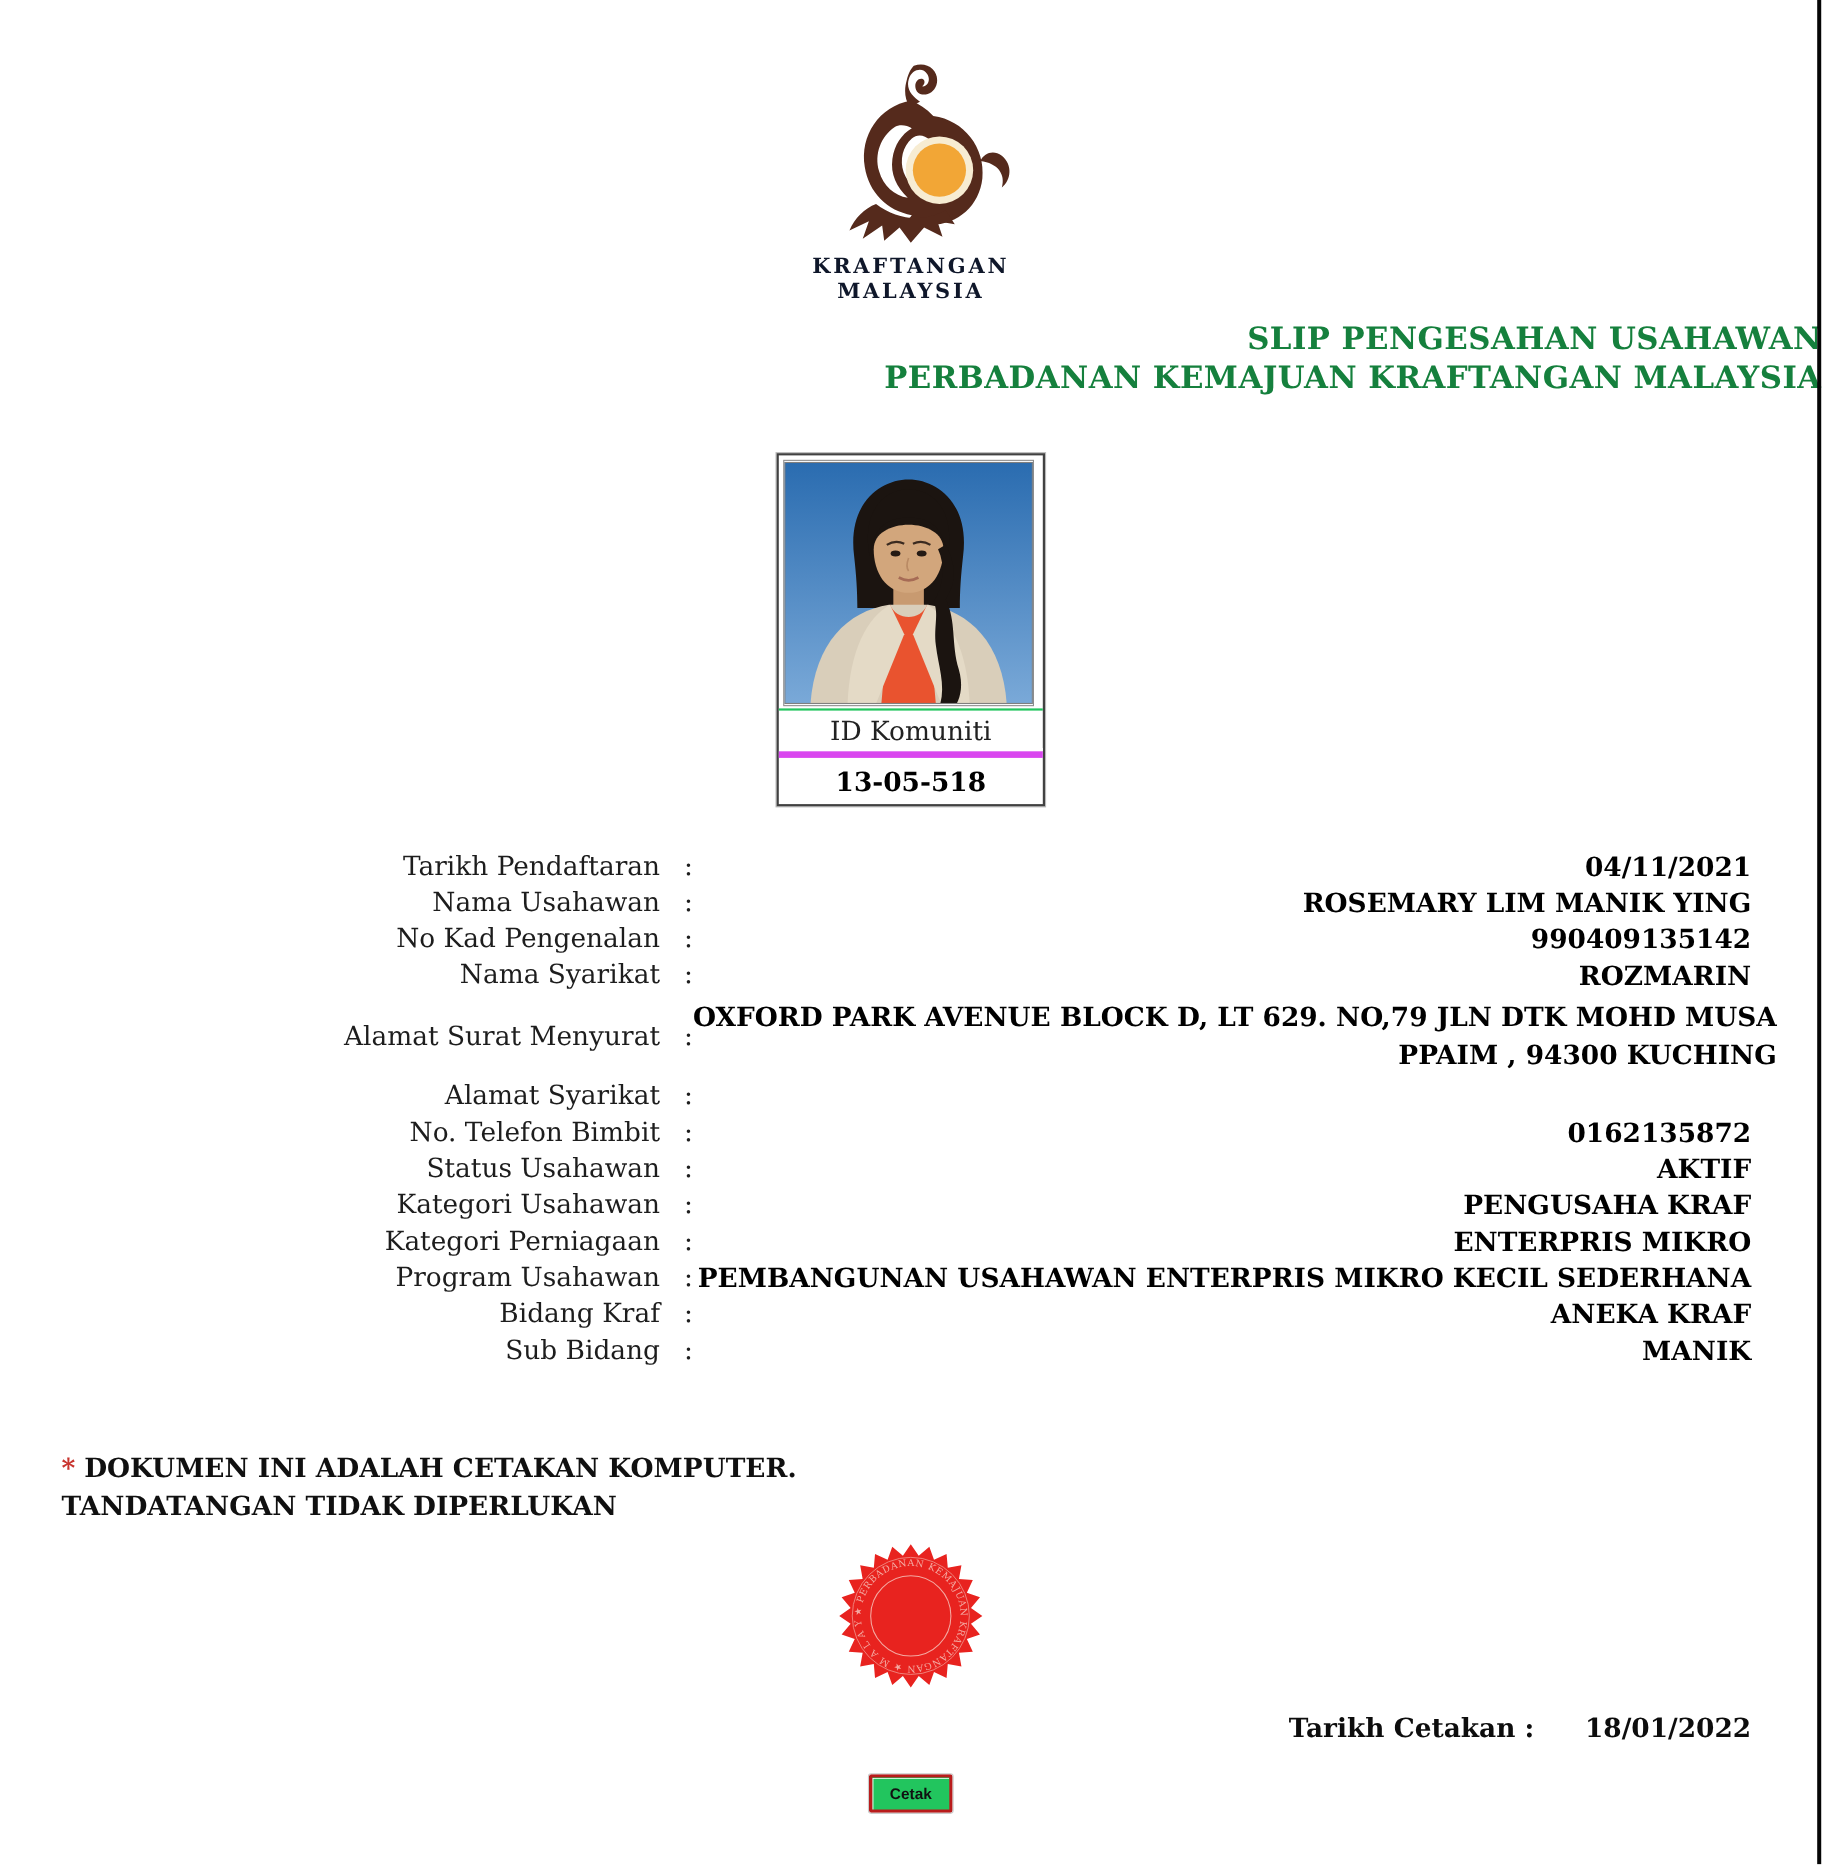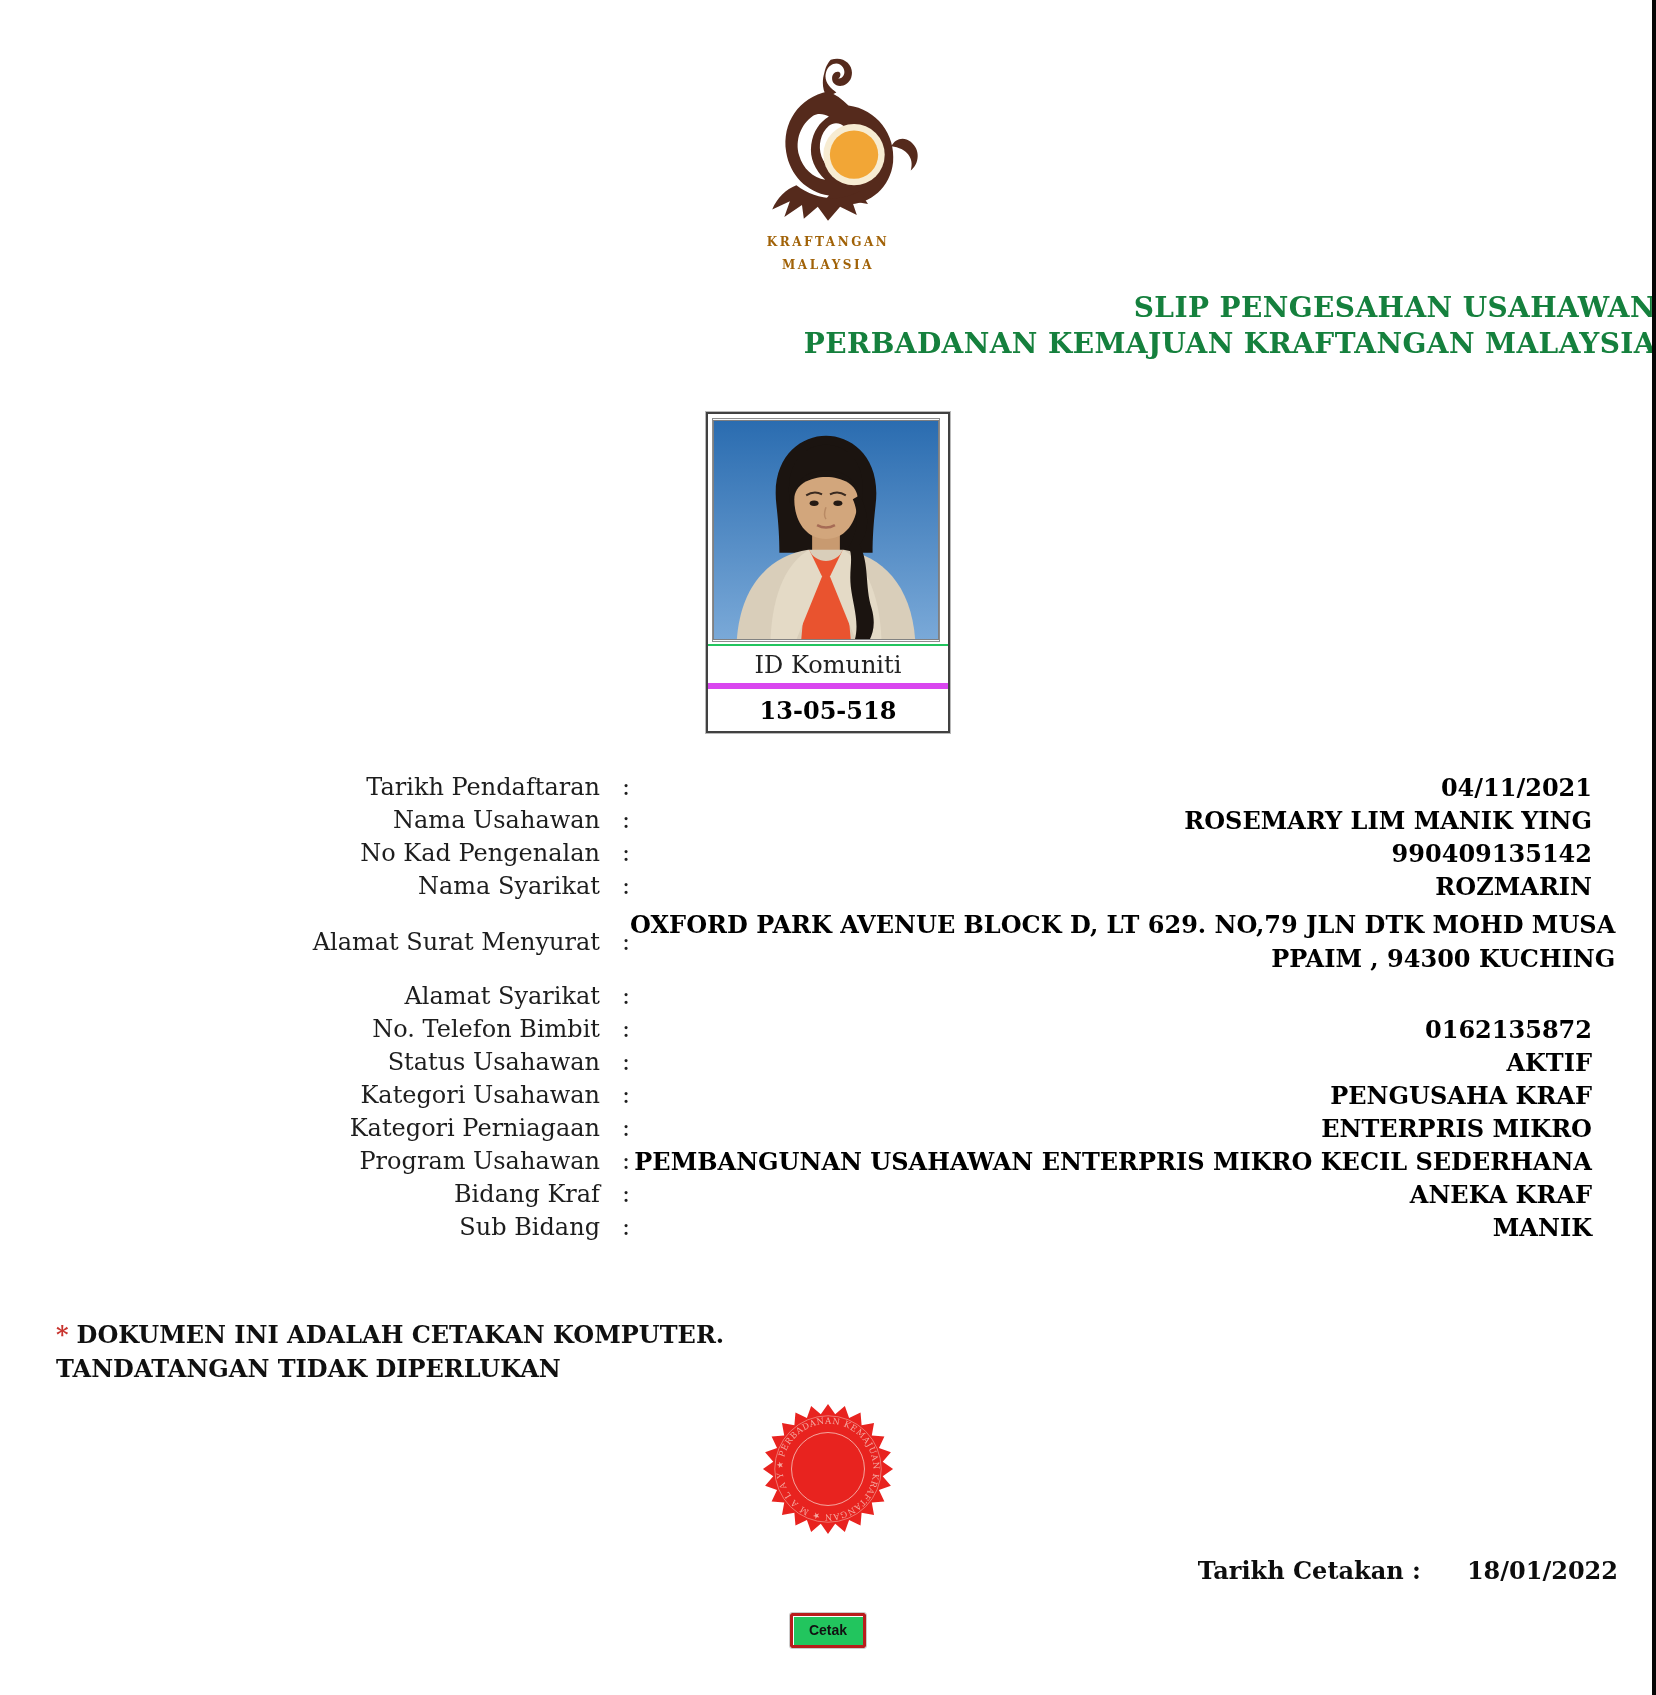--- a/index.html
+++ b/index.html
@@ -13,21 +13,21 @@
     overflow: hidden;
   }
   .right-edge {
     position: absolute; top: 0; right: 0;
     width: 4px; height: 100%;
     background: #060606;
   }
   
   .logo-wrap { padding-top: 58px; text-align: center; }
   .logo-svg { display: block; margin: 0 auto; width: 188px; height: 172px; }
-  .wordmark { margin-top: 2px; font-size: 12px; font-weight: bold; letter-spacing: 2.5px; color: #a16207; line-height: 21px; }
+  .wordmark { margin-top: 2px; font-size: 19px; font-weight: bold; letter-spacing: 2.5px; color: #0f172a; line-height: 21px; }
   
   .title { margin-top: 14px; text-align: right; font-weight: bold; font-size: 28px; line-height: 36px; color: #15803d; letter-spacing: .4px; }
   
   .photo-card { width: 240px; margin: 50px auto 0; border: 2px solid #414141; box-shadow: 0 0 0 1px #b9b9b9; background: #fff; }
   .photo-frame { padding: 5px 5px 3px; }
   .photo-svg { display: block; width: 226px; height: 222px; outline: 1px solid #8d8d8d; }
   .id-label-row { border-top: 2px solid #22c55e; box-shadow: 0 -3px 0 #fff inset; padding: 5px 0 4px; text-align: center; font-size: 24px; color: #222; }
   .id-value-row { border-top: 6px solid #d946ef; padding: 7px 0 6px; text-align: center; font-size: 24px; font-weight: bold; color: #000; }
   
   .fields { margin: 38px 64px 0 60px; font-size: 24px; text-align: right; }
@@ -37,21 +37,21 @@
   .fvalue { font-weight: bold; color: #000; }
   .frow-multi { align-items: center; margin: 5px 0 4px; }
   .frow-multi .vline { line-height: 34px; white-space: nowrap; }
   
   .note { margin: 74px 0 0 56px; font-size: 24px; font-weight: bold; line-height: 34px; color: #101010; }
   .note .star { color: #c8342e; margin-right: 8px; }
   
   .seal-wrap { text-align: center; margin-top: 14px; }
   .seal-svg { width: 138px; height: 138px; }
   
-  .print-row { display: flex; justify-content: flex-end; align-items: baseline; padding-right: 38px; margin-top: 14px; font-size: 24px; font-weight: bold; color: #0d0d0d; }
+  .print-row { display: flex; justify-content: flex-end; align-items: baseline; padding-right: 64px; margin-top: 14px; font-size: 24px; font-weight: bold; color: #0d0d0d; }
   .print-row .pd-value { margin-left: 46px; }
   .cetak-wrap { text-align: center; margin-top: 28px; }
   .cetak-btn {
     font-family: "Liberation Sans", sans-serif;
     font-weight: bold; font-size: 14px; color: #111;
     background: #22c55e;
     border: 3px solid #b91c1c;
     outline: 1px solid #cccccc;
     box-shadow: inset 1px 1px 0 #ffffff;
     border-radius: 2px;

